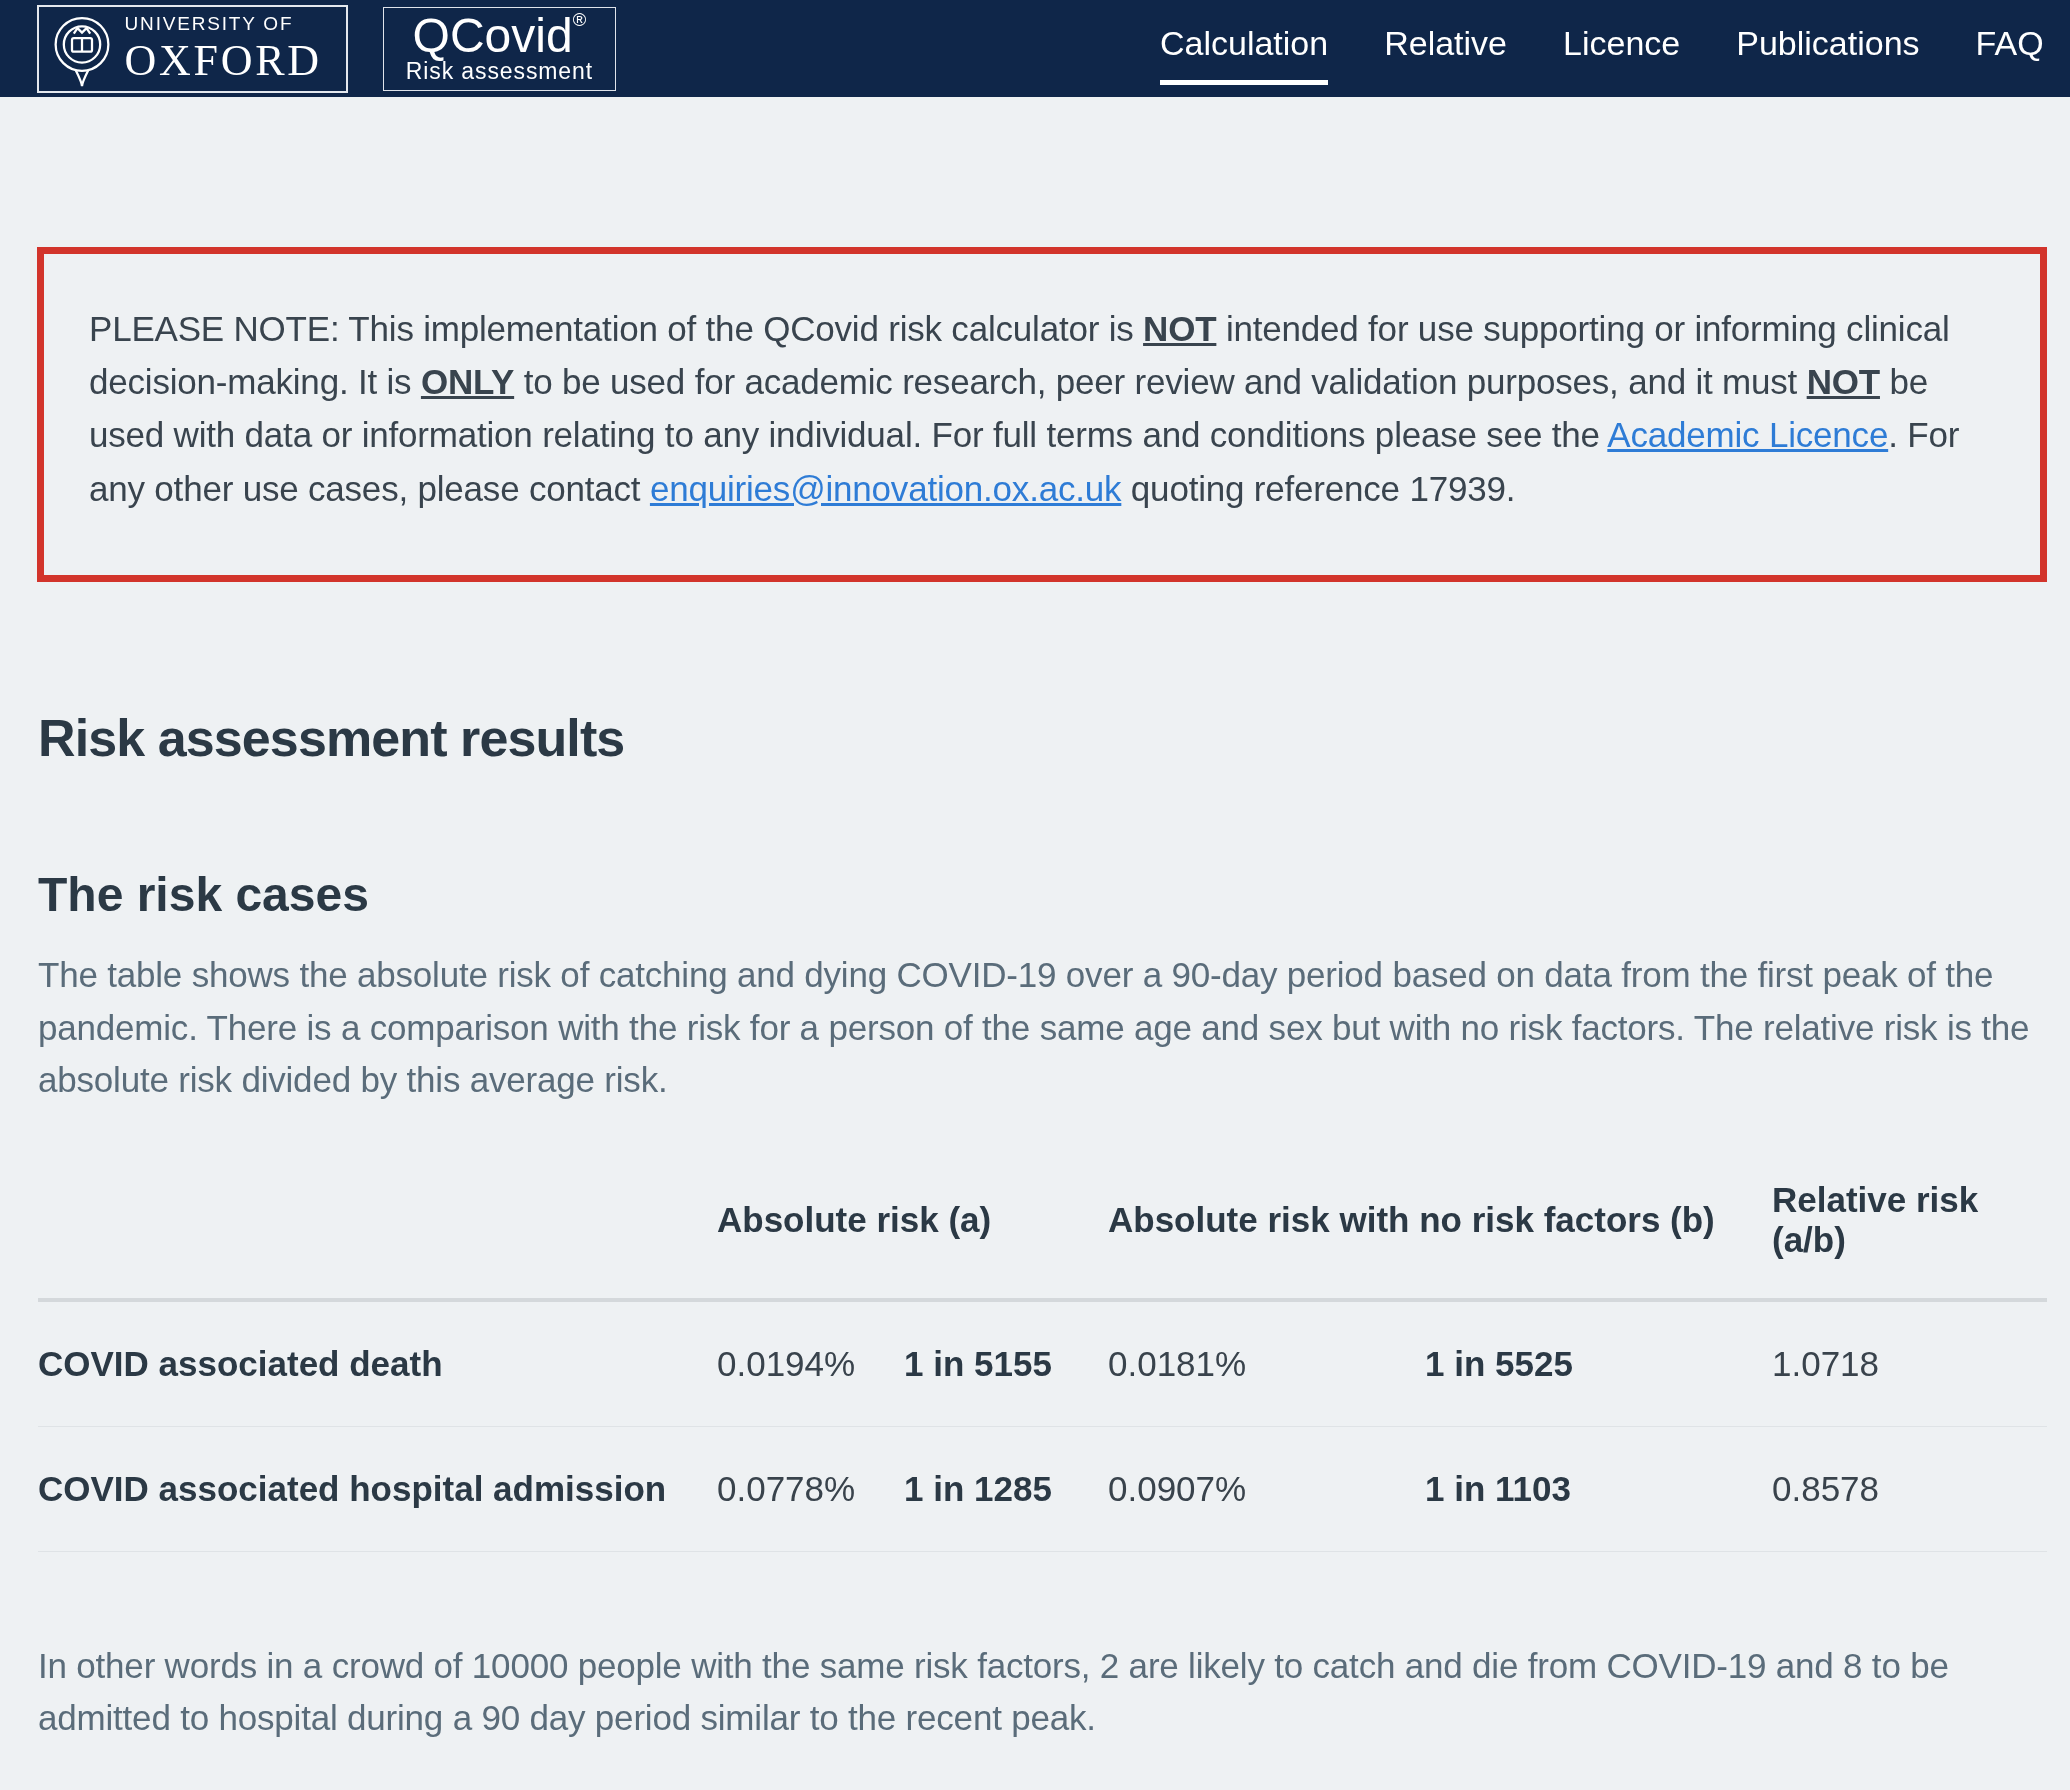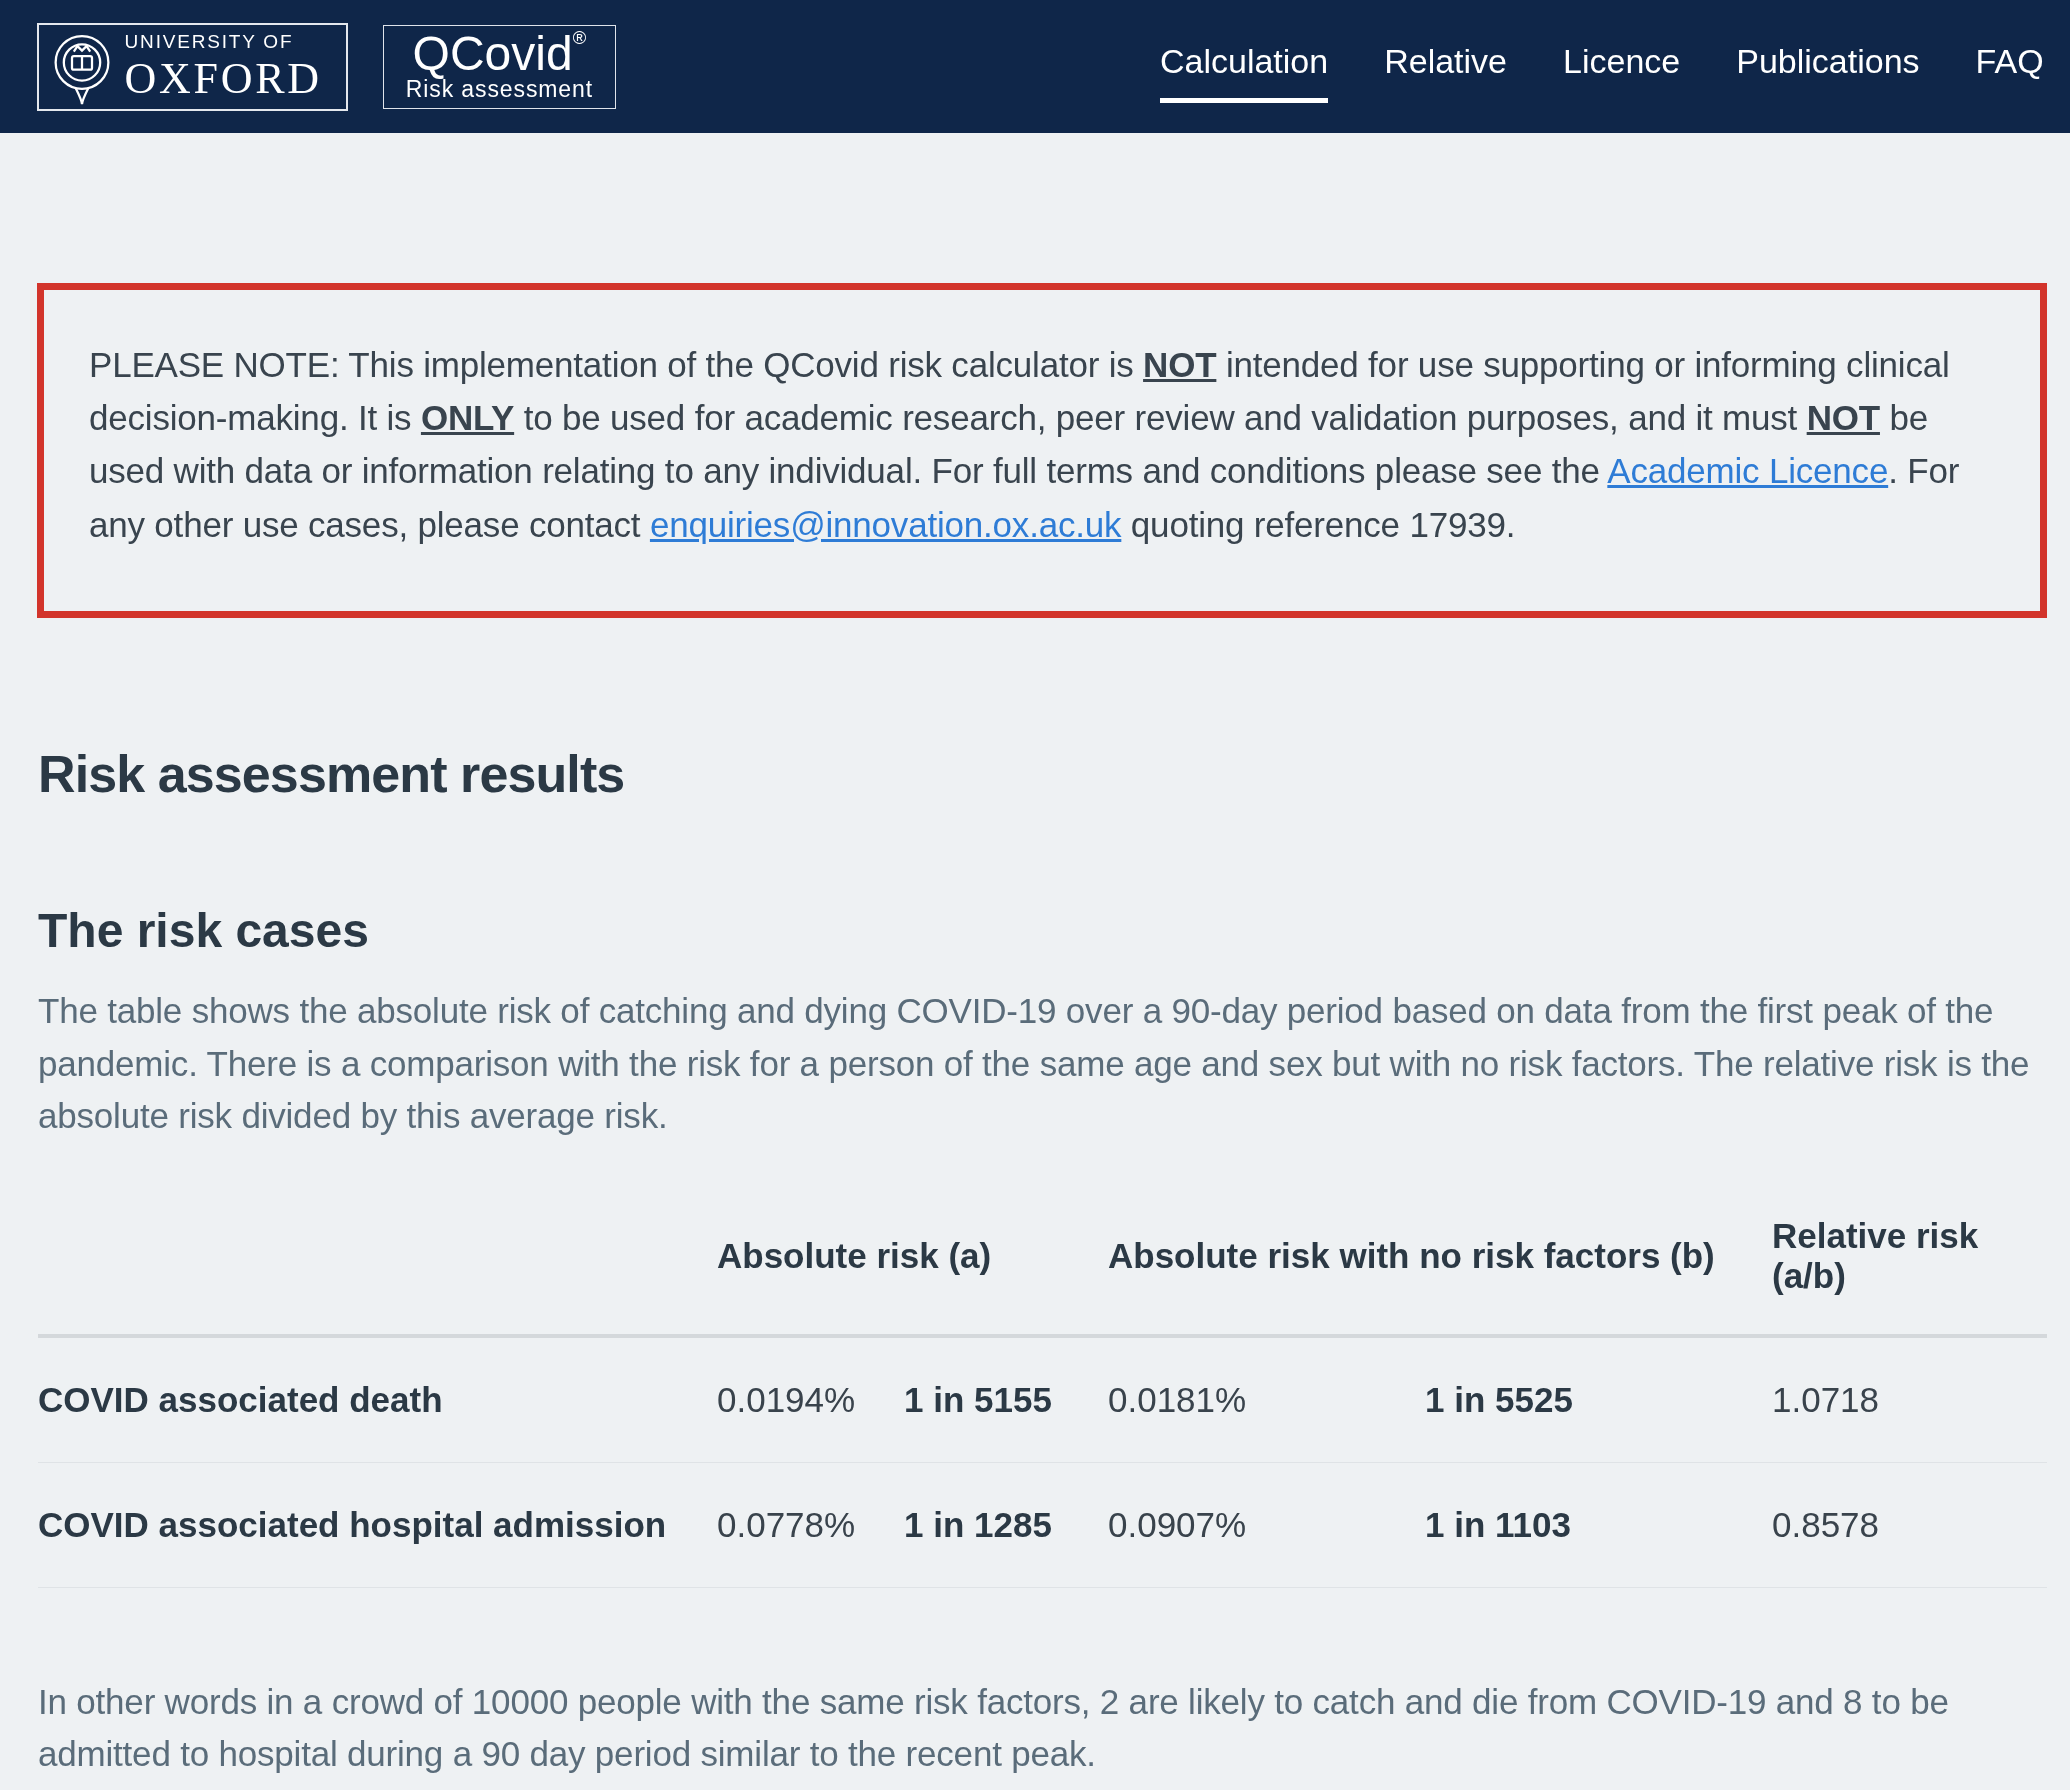--- a/index.html
+++ b/index.html
@@ -1,21 +1,21 @@
 <!DOCTYPE html>
 <html style="font-size:14.6px"><head>
 <meta charset="utf-8">
 <style>
   * { margin:0; padding:0; box-sizing:border-box; }
   html,body { width:2071px; background:#eef1f3; font-family:"Liberation Sans", sans-serif; }
   body { min-height:1791px; }
 
   
   .site-header{
-    height:133px; background:#0f2649; display:flex; align-items:center;
+    height:97px; background:#0f2649; display:flex; align-items:center;
     padding:0 27.4px 0 37px;
   }
   .logo-box{
     border:2.7px solid #e4e8ee; height:88px; display:flex; align-items:center;
     padding:0 24px 0 12.8px; gap:12.8px; cursor:pointer;
   }
   .crest svg{ display:block; }
   .oxford-text{ color:#fff; line-height:1; }
   .oxford-text .l1{ font-size:19px; letter-spacing:1.8px; margin-bottom:5.5px; }
   .oxford-text .l2{ font-family:"Liberation Serif", serif; font-size:44px; letter-spacing:2.7px; }

